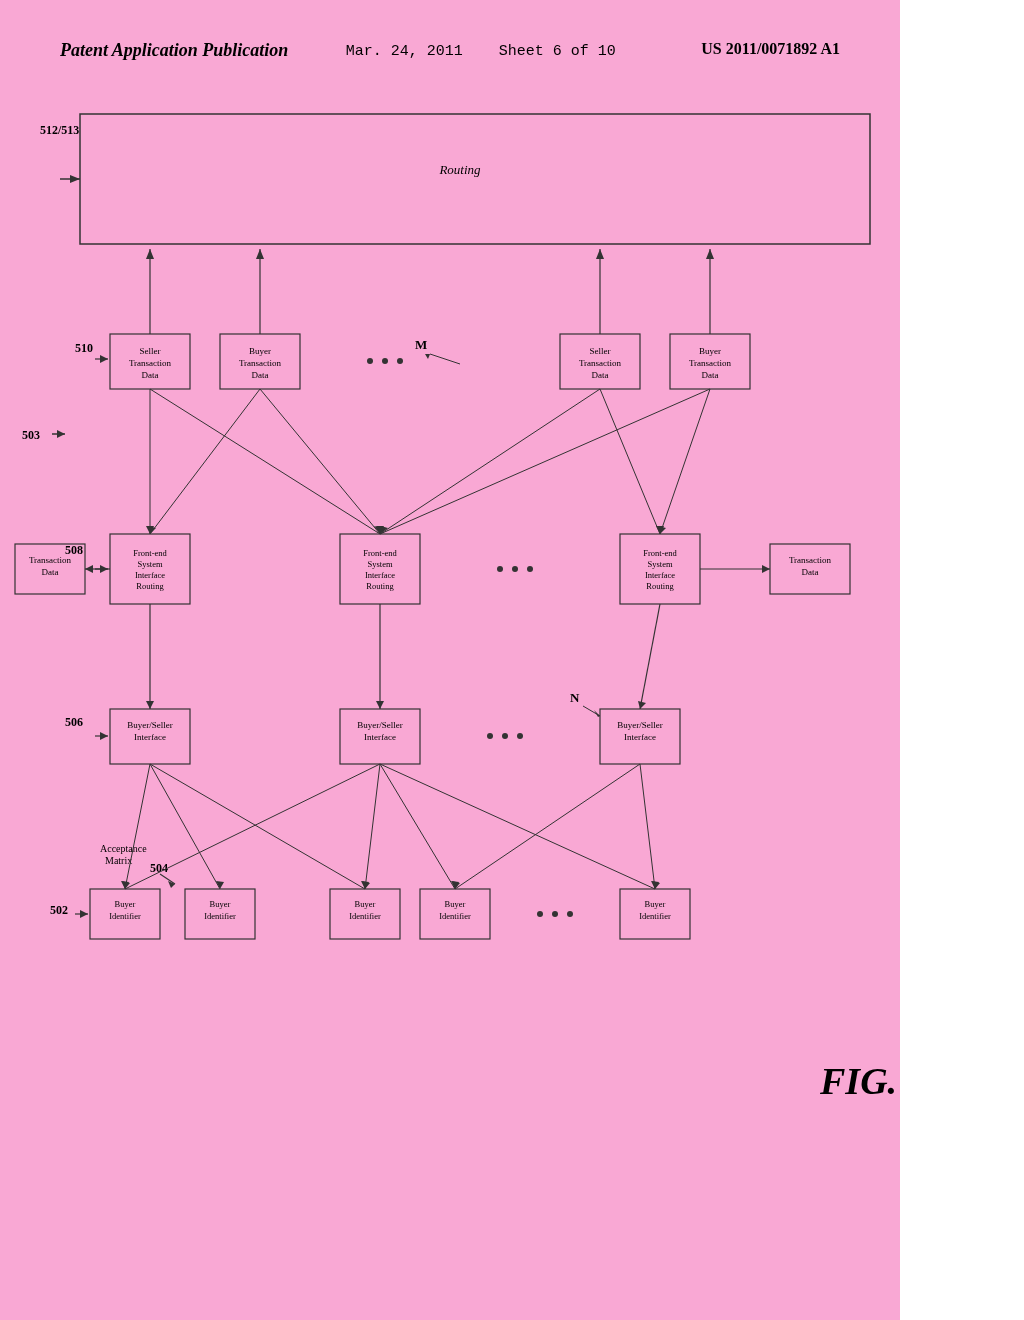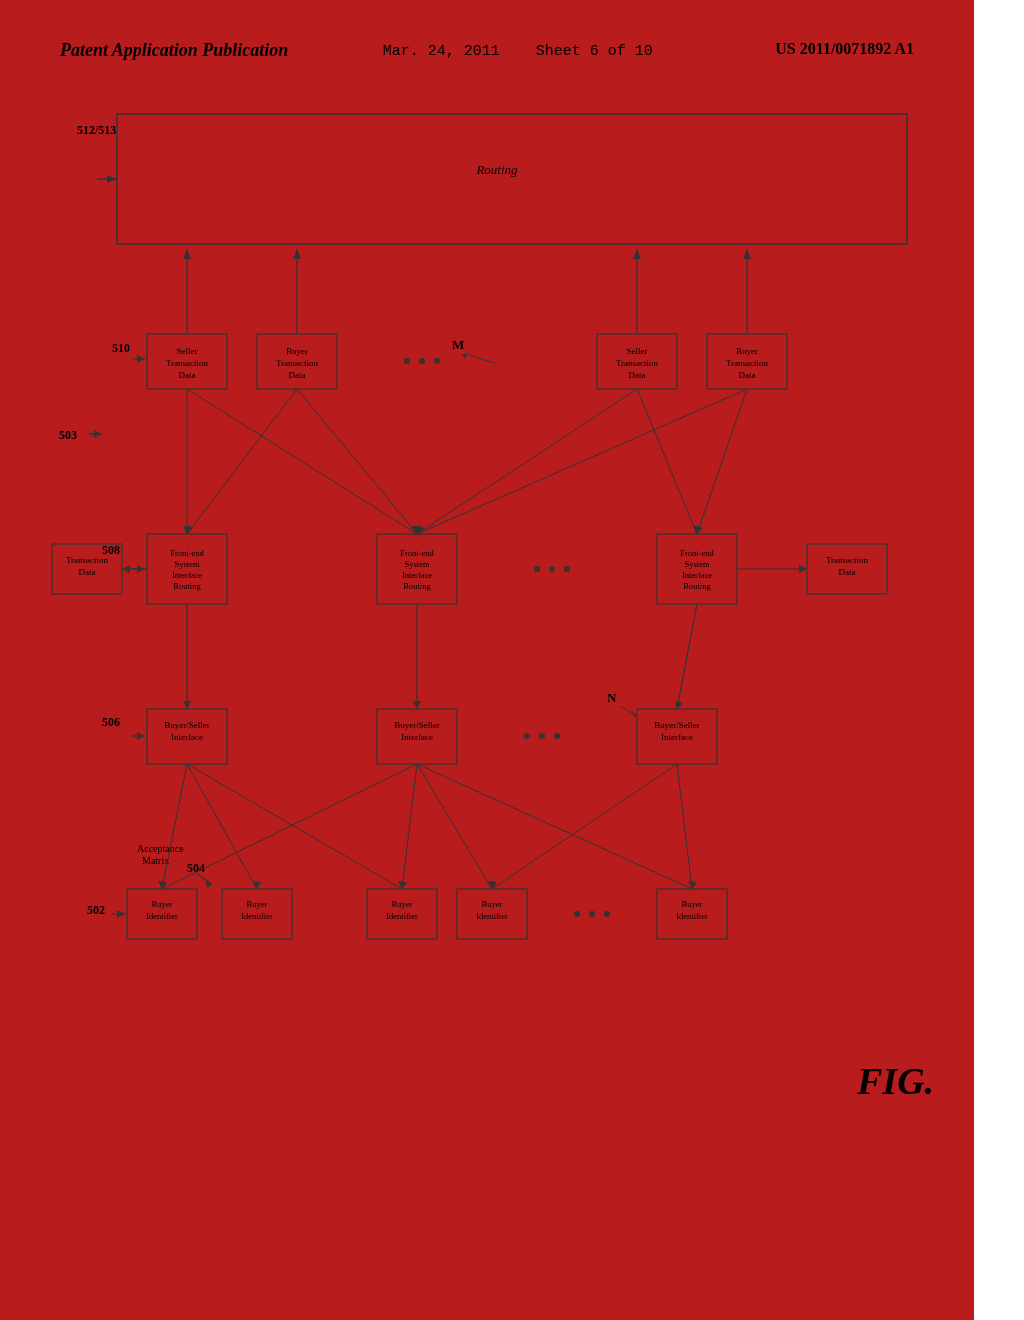--- a/index.html
+++ b/index.html
@@ -6,23 +6,23 @@
     body {
       background: #fff;
       font-family: 'Times New Roman', Times, serif;
       width: 1024px;
       min-height: 1320px;
       position: relative;
       overflow: hidden;
     }
 
     .page-container {
-      width: 974px;
+      width: 900px;
       min-height: 1320px;
-      background: #b91c1c;
+      background: #f9a8d4;
       position: relative;
     }
 
     
     .header {
       display: flex;
       justify-content: space-between;
       align-items: flex-start;
       padding: 40px 60px 20px 60px;
     }

